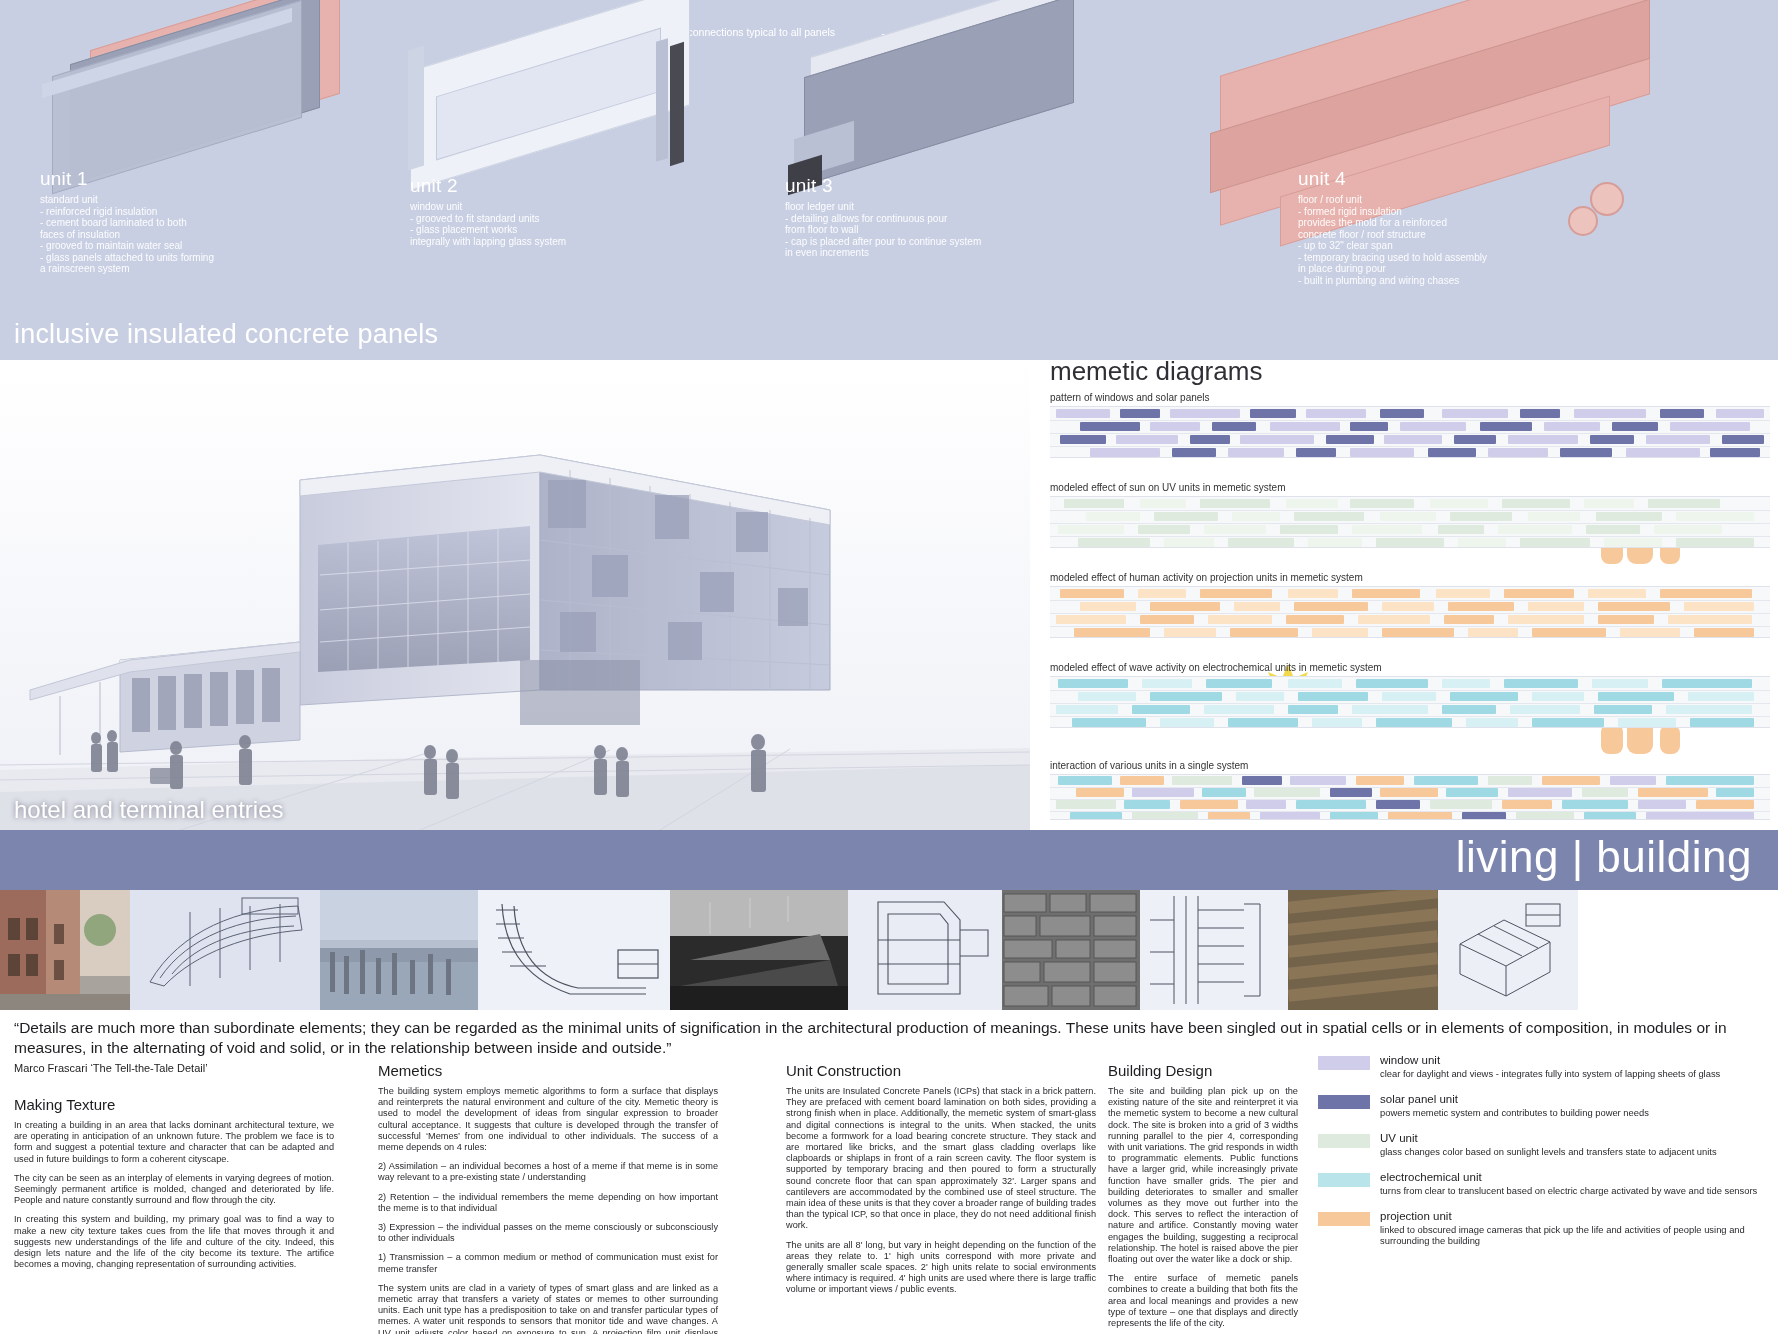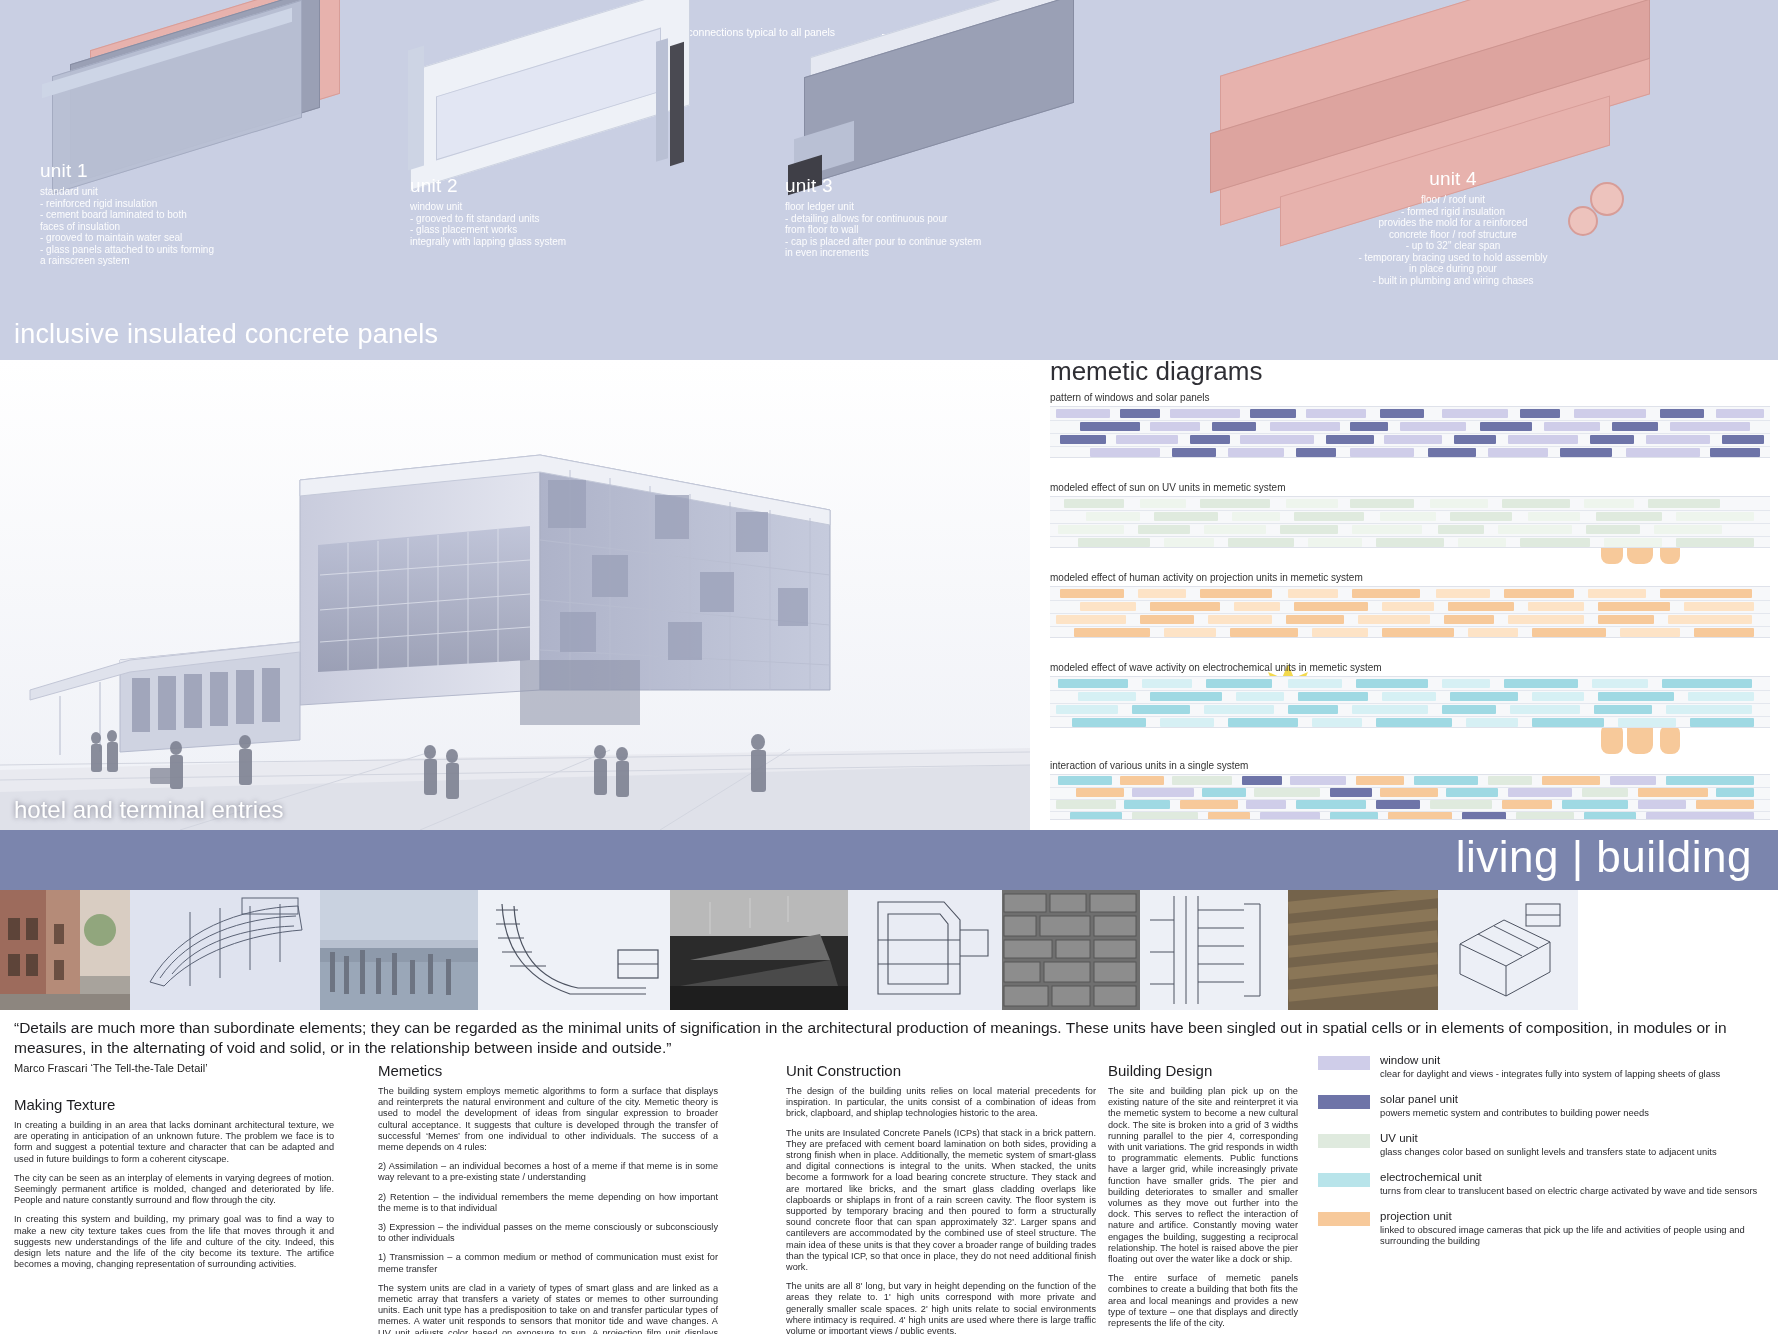--- a/index.html
+++ b/index.html
@@ -155,21 +155,21 @@
   </div>
 
   <div class="iso" style="left:1160px; top:6px; width:590px; height:250px;">
     <div style="left:60px; top:4px; width:430px; height:150px; background:#e7b2ad; transform:skewY(-17deg); border:1px solid #d79d98;"></div>
     <div style="left:50px; top:60px; width:440px; height:60px; background:#dda49f; transform:skewY(-17deg); border:1px solid #cd948f;"></div>
     <div style="left:120px; top:140px; width:330px; height:50px; background:#e7b2ad; transform:skewY(-17deg); border:1px solid #d79d98;"></div>
     <div style="left:430px; top:176px; width:34px; height:34px; border-radius:50%; background:#edc3bd; border:2px solid #d79d98;"></div>
     <div style="left:408px; top:200px; width:30px; height:30px; border-radius:50%; background:#edc3bd; border:2px solid #d79d98;"></div>
   </div>
 
-  <div class="unit-block" style="left:40px; top:160px; width:280px;">
+  <div class="unit-block" style="left:40px; top:168px; width:280px;">
     <div class="u-title">unit 1</div>
     <div class="u-sub">standard unit</div>
     <div class="u-list">
       <div>- reinforced rigid insulation</div>
       <div>- cement board laminated to both</div>
       <div>  faces of insulation</div>
       <div>- grooved to maintain water seal</div>
       <div>- glass panels attached to units forming</div>
       <div>  a rainscreen system</div>
     </div>
@@ -189,21 +189,21 @@
     <div class="u-title">unit 3</div>
     <div class="u-sub">floor ledger unit</div>
     <div class="u-list">
       <div>- detailing allows for continuous pour</div>
       <div>  from floor to wall</div>
       <div>- cap is placed after pour to continue system</div>
       <div>  in even increments</div>
     </div>
   </div>
 
-  <div class="unit-block" style="left:1298px; top:168px; width:310px;text-align:center;">
+  <div class="unit-block" style="left:1298px; top:168px; width:310px;">
     <div class="u-title">unit 4</div>
     <div class="u-sub">floor / roof unit</div>
     <div class="u-list">
       <div>- formed rigid insulation</div>
       <div>  provides the mold for a reinforced</div>
       <div>  concrete floor / roof structure</div>
       <div>- up to 32" clear span</div>
       <div>- temporary bracing used to hold assembly</div>
       <div>  in place during pour</div>
       <div>- built in plumbing and wiring chases</div>
@@ -798,21 +798,20 @@
     <p>The building system employs memetic algorithms to form a surface that displays and reinterprets the natural environment and culture of the city. Memetic theory is used to model the development of ideas from singular expression to broader cultural acceptance. It suggests that culture is developed through the transfer of successful ‘Memes’ from one individual to other individuals. The success of a meme depends on 4 rules:</p>
     <p>2) Assimilation – an individual becomes a host of a meme if that meme is in some way relevant to a pre-existing state / understanding</p>
     <p>2) Retention – the individual remembers the meme depending on how important the meme is to that individual</p>
     <p>3) Expression – the individual passes on the meme consciously or subconsciously to other individuals</p>
     <p>1) Transmission – a common medium or method of communication must exist for meme transfer</p>
     <p>The system units are clad in a variety of types of smart glass and are linked as a memetic array that transfers a variety of states or memes to other surrounding units. Each unit type has a predisposition to take on and transfer particular types of memes. A water unit responds to sensors that monitor tide and wave changes. A UV unit adjusts color based on exposure to sun. A projection film unit displays abstracted representations of the people who are using and moving through the building. The operate together in an array, taking on the state of adjacent units, depending on their predisposition.</p>
   </div>
 
   <div class="col" style="left:786px; width:310px;">
     <h3>Unit Construction</h3>
-    <p>The design of the building units relies on local material precedents for inspiration. In particular, the units consist of a combination of ideas from brick, clapboard, and shiplap technologies historic to the area.</p>
     <p>The units are Insulated Concrete Panels (ICPs) that stack in a brick pattern. They are prefaced with cement board lamination on both sides, providing a strong finish when in place. Additionally, the memetic system of smart-glass and digital connections is integral to the units. When stacked, the units become a formwork for a load bearing concrete structure. They stack and are mortared like bricks, and the smart glass cladding overlaps like clapboards or shiplaps in front of a rain screen cavity. The floor system is supported by temporary bracing and then poured to form a structurally sound concrete floor that can span approximately 32'. Larger spans and cantilevers are accommodated by the combined use of steel structure. The main idea of these units is that they cover a broader range of building trades than the typical ICP, so that once in place, they do not need additional finish work.</p>
     <p>The units are all 8' long, but vary in height depending on the function of the areas they relate to. 1' high units correspond with more private and generally smaller scale spaces. 2' high units relate to social environments where intimacy is required. 4' high units are used where there is large traffic volume or important views / public events.</p>
   </div>
 
   <div class="col" style="left:1108px; width:190px;">
     <h3>Building Design</h3>
     <p>The site and building plan pick up on the existing nature of the site and reinterpret it via the memetic system to become a new cultural dock. The site is broken into a grid of 3 widths running parallel to the pier 4, corresponding with unit variations. The grid responds in width to programmatic elements. Public functions have a larger grid, while increasingly private function have smaller grids. The pier and building deteriorates to smaller and smaller volumes as they move out further into the dock. This serves to reflect the interaction of nature and artifice. Constantly moving water engages the building, suggesting a reciprocal relationship. The hotel is raised above the pier floating out over the water like a dock or ship.</p>
     <p>The entire surface of memetic panels combines to create a building that both fits the area and local meanings and provides a new type of texture – one that displays and directly represents the life of the city.</p>
   </div>
 

